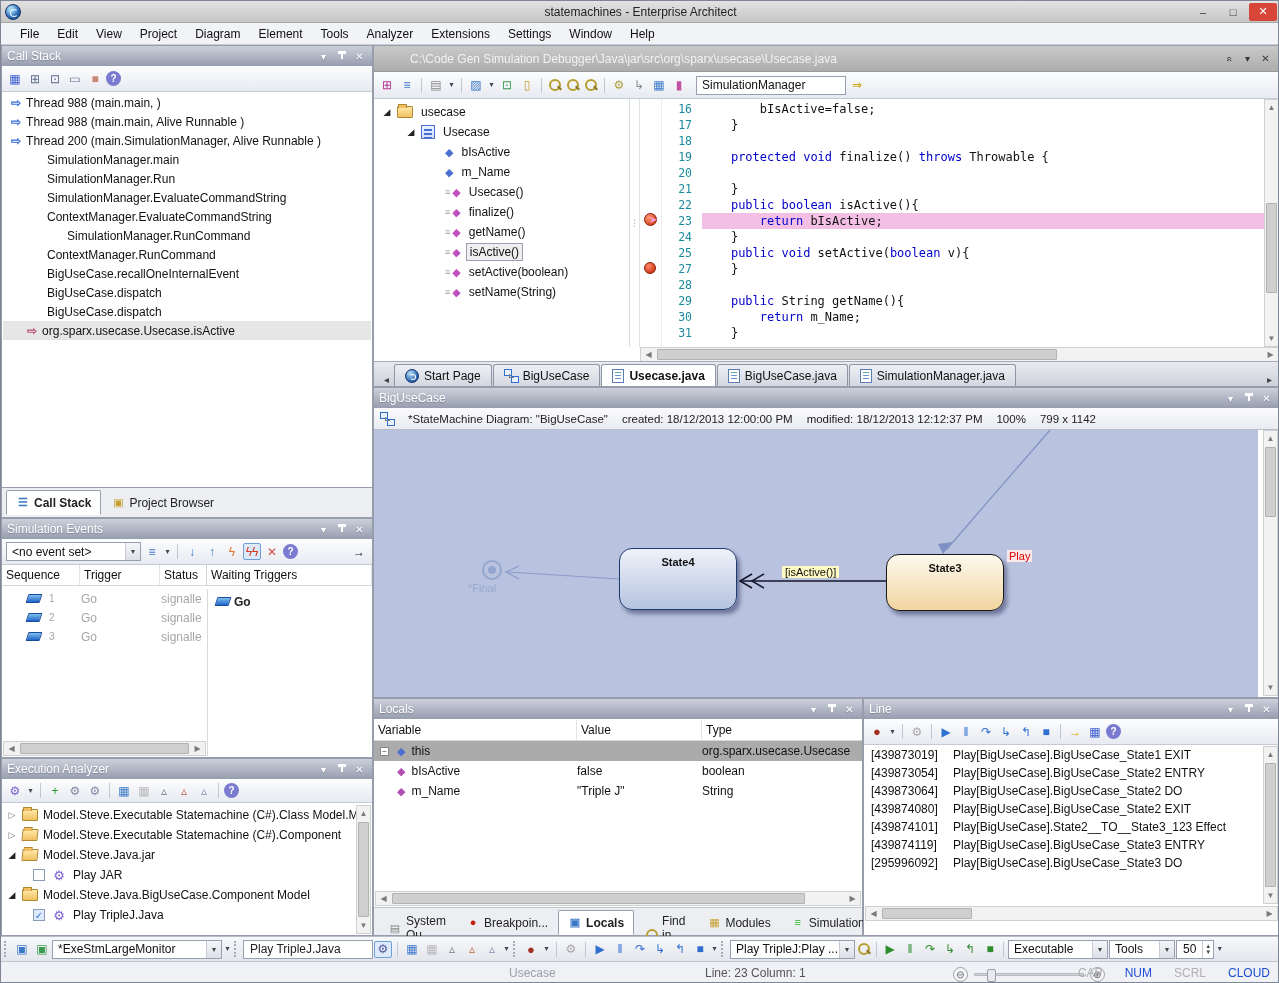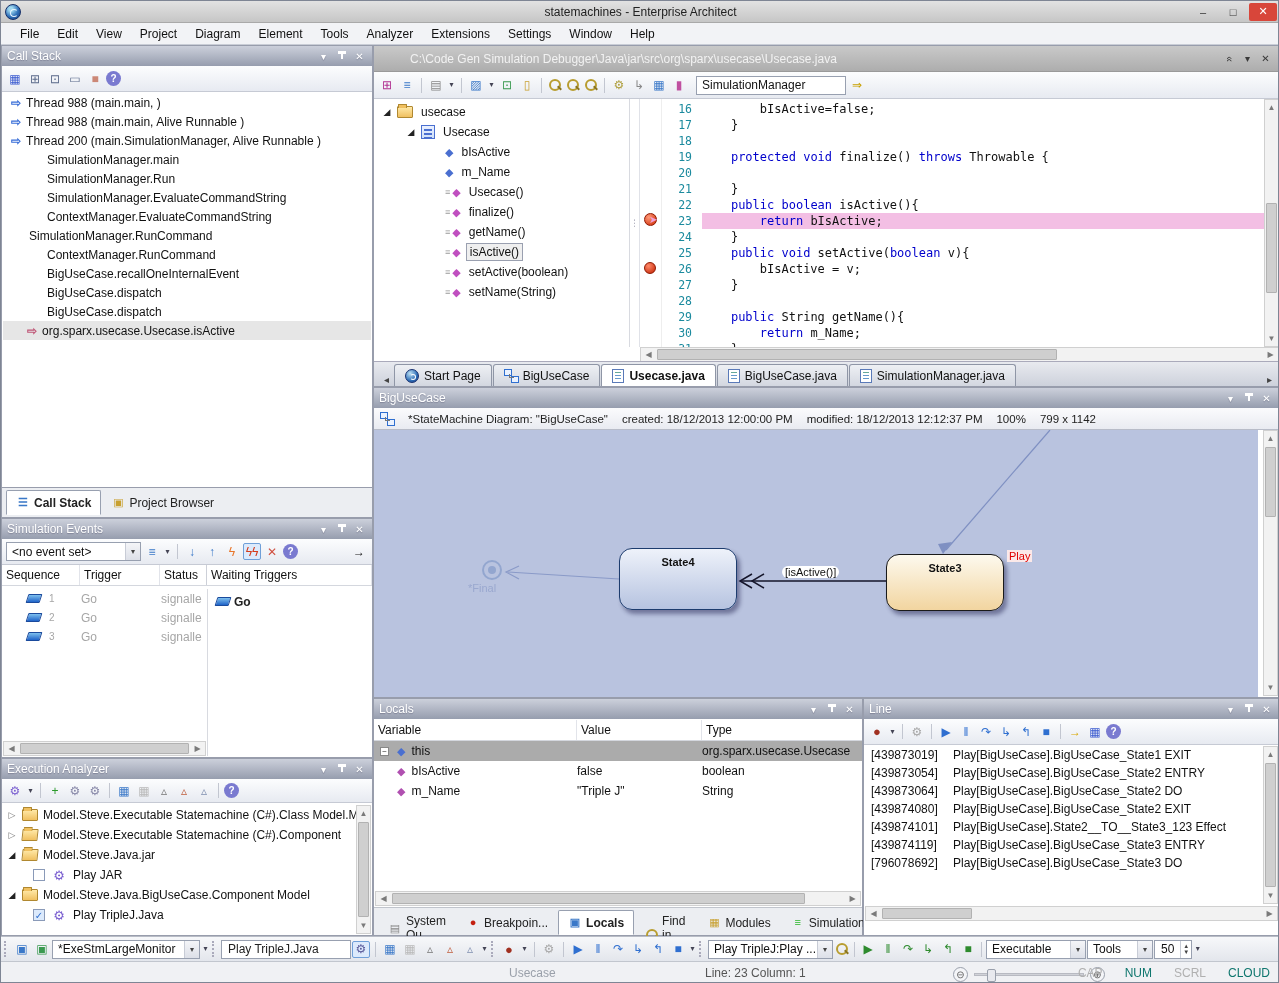--- a/index.html
+++ b/index.html
@@ -102,21 +102,21 @@
 .i-diagram:after{content:"";position:absolute;left:5px;top:5px;width:4px;height:3px;border-left:1px solid #777;border-bottom:1px solid #777}
 
 #dg-info{height:22px;background:linear-gradient(#fbfbfd,#e9ebf1);border-bottom:1px solid #b8bcc8;display:flex;align-items:center;gap:14px;font-size:11.5px;color:#222;padding:0 6px;white-space:nowrap;overflow:hidden}
 #dg-canvas{position:absolute;left:0;top:42px;right:21px;bottom:0;background:#b9c3df;overflow:hidden}
 .state{position:absolute;border:1.5px solid #1d3c6e;border-radius:13px;box-shadow:3px 4px 4px rgba(25,25,70,.45);font-size:11px;font-weight:bold;text-align:center;padding-top:7px;color:#111}
 #state4{background:linear-gradient(180deg,#eef2fa,#b6c3e0)}
 #state3{background:linear-gradient(180deg,#fdf9ee,#f2d5a0);border-color:#1a1a1a}
 #final-ring{position:absolute;width:20px;height:20px;border:2px solid #93a6cf;border-radius:50%;display:flex;align-items:center;justify-content:center}
 #final-ring:after{content:"";width:8px;height:8px;border-radius:50%;background:#93a6cf}
 .dg-lbl{position:absolute;font-size:11px}
-#trans-lbl{background:#ffffff;padding:0 3px;border-radius:6px;color:#111}
+#trans-lbl{background:#fef9c3;padding:0 3px;border-radius:1px;color:#111}
 #play-lbl{color:#e00000;background:#fbe9e9;padding:0 2px}
 #final-lbl{color:#9aa8cf}
 
 .loc-row{display:flex;align-items:center;height:20px;font-size:12px;white-space:nowrap}
 .loc-row.sel{background:#ababab}
 .exp-box{width:9px;height:9px;border:1px solid #888;display:inline-flex;align-items:center;justify-content:center;font-size:8px;color:#333;background:#fff;margin:0 4px 0 6px;flex:none}
 .dbg-row{display:flex;height:18px;line-height:18px;font-size:12px;white-space:nowrap}
 .dbg-row .ts{width:88px;flex:none;padding-left:6px}
 
 .i-mag{position:relative;flex:none;width:16px;height:16px}
@@ -124,21 +124,21 @@
 .i-mag:after{content:"";position:absolute;left:10px;top:10px;width:5px;height:2px;background:#8a7520;transform:rotate(45deg)}
 
 #toolrow{left:0;top:935px;width:1279px;height:25px;background:linear-gradient(#f7f8fa,#e3e6ec);border-top:1px solid #b8bcc6;display:flex;align-items:center;padding:0 2px;gap:1px;overflow:hidden}
 .txtbox{height:19px;background:#fff;border:1px solid #98a0b0;display:flex;align-items:center;font-size:12px;padding:0 6px;color:#222}
 .spin{height:19px;background:#fff;border:1px solid #98a0b0;display:flex;align-items:center;font-size:12px}
 .spin .num{padding:0 6px}
 .spin .ud{display:flex;flex-direction:column;border-left:1px solid #c8ccd6;height:100%;justify-content:center;font-size:6px;color:#444;padding:0 2px}
 #statusbar{left:0;top:960px;width:1279px;height:23px;background:#f0f1f4;border-top:1px solid #c2c6ce;font-size:12px;color:#333}
 #statusbar .s-item{position:absolute;top:4px;white-space:nowrap}
 .flag{color:#b0b0b0;margin-left:22px}
-.flag.on{color:#0f766e}
+.flag.on{color:#1d4ed8}
 #zoom-slider{position:absolute;top:5px;left:952px;display:flex;align-items:center;gap:6px}
 #zoom-slider .track{width:110px;height:3px;background:#d0d2d8;border:1px solid #b8bac2;position:relative}
 #zoom-slider .knob{position:absolute;left:12px;top:-5px;width:9px;height:13px;background:#e8e9ee;border:1px solid #9aa0ac;border-radius:2px}
 .zbtn{width:15px;height:15px;border:1px solid #9aa0ac;border-radius:50%;display:flex;align-items:center;justify-content:center;font-size:10px;color:#666;background:#f4f5f8}
 </style>
 </head>
 <body>
 
 <div id="app">
 
@@ -202,21 +202,21 @@
         </div>
         <div class="cs-row" style="padding-left: 44px;">
           <span>SimulationManager.Run</span>
         </div>
         <div class="cs-row" style="padding-left: 44px;">
           <span>SimulationManager.EvaluateCommandString</span>
         </div>
         <div class="cs-row" style="padding-left: 44px;">
           <span>ContextManager.EvaluateCommandString</span>
         </div>
-        <div class="cs-row" style="padding-left: 26px;">
+        <div class="cs-row" style="padding-left: 64px;">
           <span>SimulationManager.RunCommand</span>
         </div>
         <div class="cs-row" style="padding-left: 44px;">
           <span>ContextManager.RunCommand</span>
         </div>
         <div class="cs-row" style="padding-left: 44px;">
           <span>BigUseCase.recallOneInternalEvent</span>
         </div>
         <div class="cs-row" style="padding-left: 44px;">
           <span>BigUseCase.dispatch</span>
@@ -510,24 +510,20 @@
               <span class="ln">23</span>
               <span class="ct"><span>        </span><span class="k">return</span><span> bIsActive;</span></span>
             </div>
             <div class="cl">
               <span class="ln">24</span>
               <span class="ct"><span>    }</span></span>
             </div>
             <div class="cl">
               <span class="ln">25</span>
               <span class="ct"><span>    </span><span class="k">public void</span><span> setActive(</span><span class="k">boolean</span><span> v){</span></span>
-            </div>
-            <div class="cl">
-              <span class="ln">26</span>
-              <span class="ct"><span>        bIsActive = v;</span></span>
             </div>
             <div class="cl">
               <span class="ln">27</span>
               <span class="ct"><span>    }</span></span>
             </div>
             <div class="cl">
               <span class="ln">28</span>
               <span class="ct"></span>
             </div>
             <div class="cl">
@@ -743,21 +739,21 @@
         </div>
         <div class="dbg-row">
           <span class="ts">[439874101]</span>
           <span>Play[BigUseCase].State2__TO__State3_123 Effect</span>
         </div>
         <div class="dbg-row">
           <span class="ts">[439874119]</span>
           <span>Play[BigUseCase].BigUseCase_State3 ENTRY</span>
         </div>
         <div class="dbg-row">
-          <span class="ts">[796078692]</span>
+          <span class="ts">[295996092]</span>
           <span>Play[BigUseCase].BigUseCase_State3 DO</span>
         </div>
       </div>
     <div class="sb v" style="right:1px;top:47px;bottom:31px">
       <span class="ar">▲</span>
       <span class="thumb" style="flex:1"></span>
       <span class="ar" style="margin-top:auto">▼</span>
     </div>
     <div class="sb h" style="left:1px;right:1px;bottom:14px">
       <span class="ar">◀</span>
@@ -765,21 +761,21 @@
       <span class="ar" style="margin-left:auto">▶</span>
     </div>
   </div>
 
   <div id="toolrow" class="abs">
     <span class="grip"></span>
     <span id="tr-g1" style="display:flex;align-items:center;gap:2px">
         <span class="ic" style="color: rgb(58, 120, 200);">▣</span>
         <span class="ic" style="color: rgb(58, 154, 80);">▣</span>
       </span>
-    <span class="combo" style="width:148px">
+    <span class="combo" style="width:170px">
       <span>*ExeStmLargeMonitor</span>
       <span class="cbx-caret">▾</span>
     </span>
     <span class="caret-ic ic">▾</span>
     <span class="grip"></span>
     <span class="txtbox" style="width:130px">
       <span>Play TripleJ.Java</span>
     </span>
     <span id="tr-g2" style="display:flex;align-items:center;gap:2px">
         <span class="ic boxed" style="color: rgb(90, 90, 154);">⚙</span>

